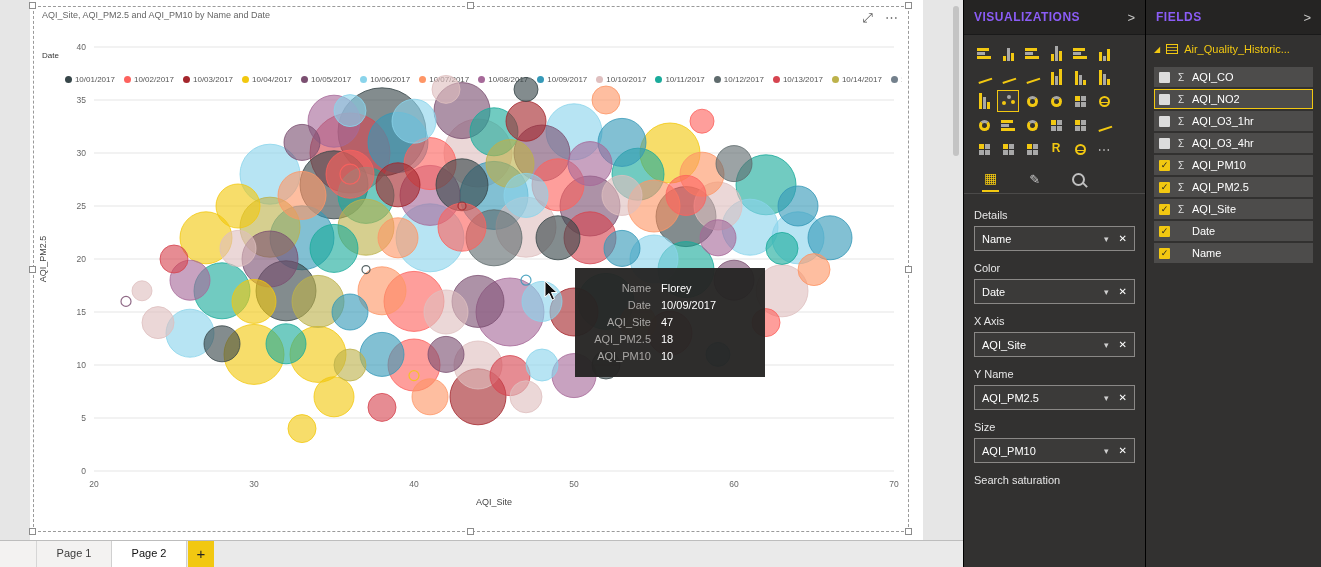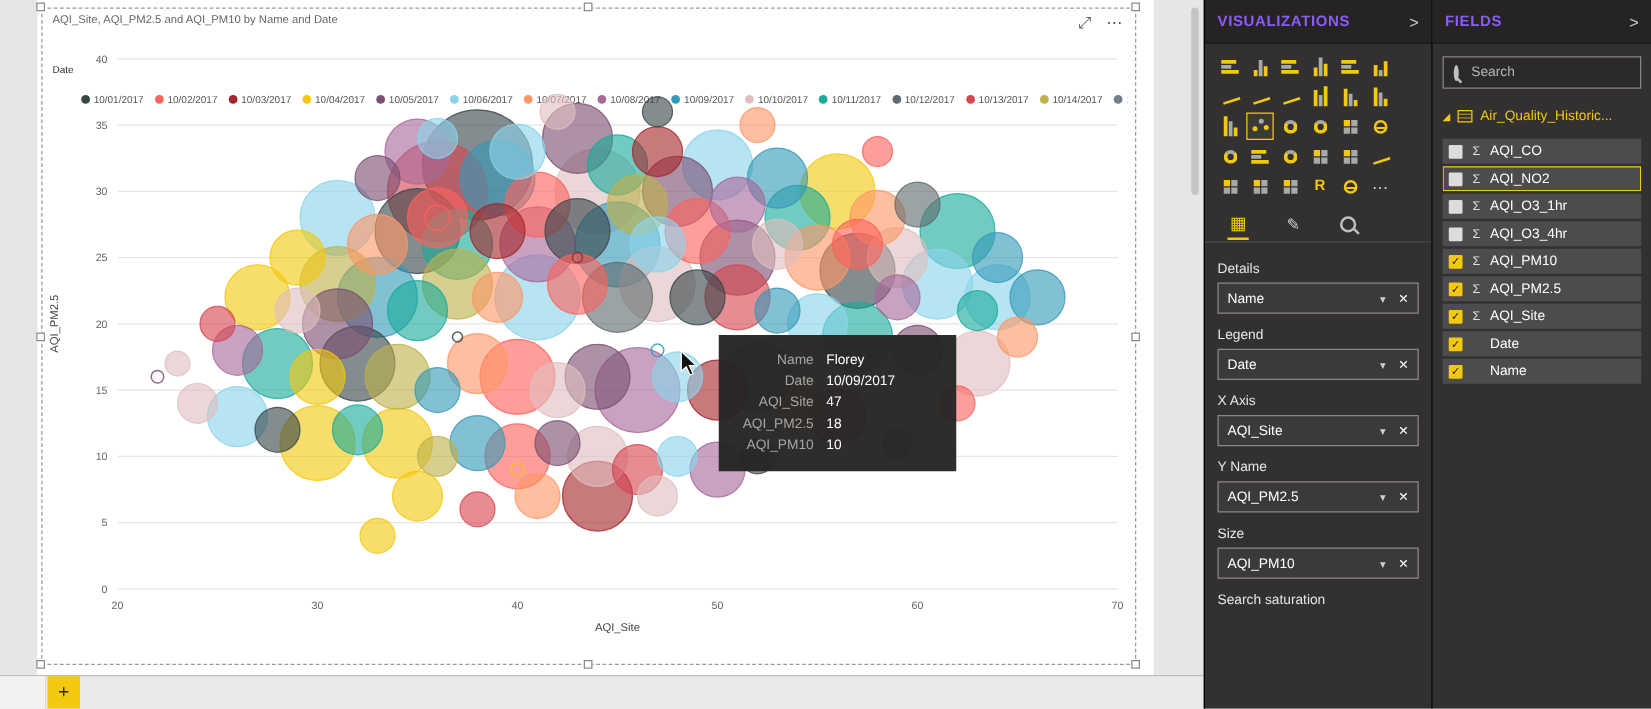--- a/index.html
+++ b/index.html
@@ -383,20 +383,24 @@
       </div>
     </div>
 </div>
 
 <svg id="cursor" width="16" height="22">
   <polygon points="1,1 1,17 5,13.5 8,20 10.5,19 7.5,12.5 13,12.5" fill="#111" stroke="#fff" stroke-width="1"></polygon>
 </svg>
 
 <div id="tabbar">
   <div class="spacer"></div>
+  <span id="page-tabs" style="display:flex;">
+      <div class="page-tab">Page 1</div>
+      <div class="page-tab active">Page 2</div>
+    </span>
   <div id="add-page">+</div>
 </div>
 
 <div class="pane" id="vis-pane">
   <div class="pane-header">
     <span class="ph-title">VISUALIZATIONS</span>
     <span class="ph-chevron">&gt;</span>
   </div>
   <div id="vis-icons">
       <div class="vis-icon" title="stacked-bar-chart">
@@ -577,21 +581,21 @@
         <span class="mag"></span>
       </div>
     </div>
   <div id="wells">
       <div class="well-label">Details</div>
       <div class="well-box">
         <span class="well-value">Name</span>
         <span class="well-chevron">▾</span>
         <span class="well-remove">✕</span>
       </div>
-      <div class="well-label">Legend</div>
+      <div class="well-label">Color</div>
       <div class="well-box">
         <span class="well-value">Date</span>
         <span class="well-chevron">▾</span>
         <span class="well-remove">✕</span>
       </div>
       <div class="well-label">X Axis</div>
       <div class="well-box">
         <span class="well-value">AQI_Site</span>
         <span class="well-chevron">▾</span>
         <span class="well-remove">✕</span>
@@ -609,24 +613,20 @@
         <span class="well-remove">✕</span>
       </div>
       <div class="well-label">Search saturation</div>
     </div>
 </div>
 
 <div class="pane" id="fields-pane">
   <div class="pane-header">
     <span class="ph-title">FIELDS</span>
     <span class="ph-chevron">&gt;</span>
-  </div>
-  <div id="search-box">
-    <span class="mag"></span>
-    <input id="search-input" placeholder="Search" style="">
   </div>
   <div id="table-row">
     <span class="tbl-chevron">◢</span>
     <span class="tbl-ico"></span>
     <span id="table-name">Air_Quality_Historic...</span>
   </div>
   <div id="fields-list">
       <div class="field-row">
         <span class="fr-check"></span>
         <span class="fr-sigma">Σ</span>

